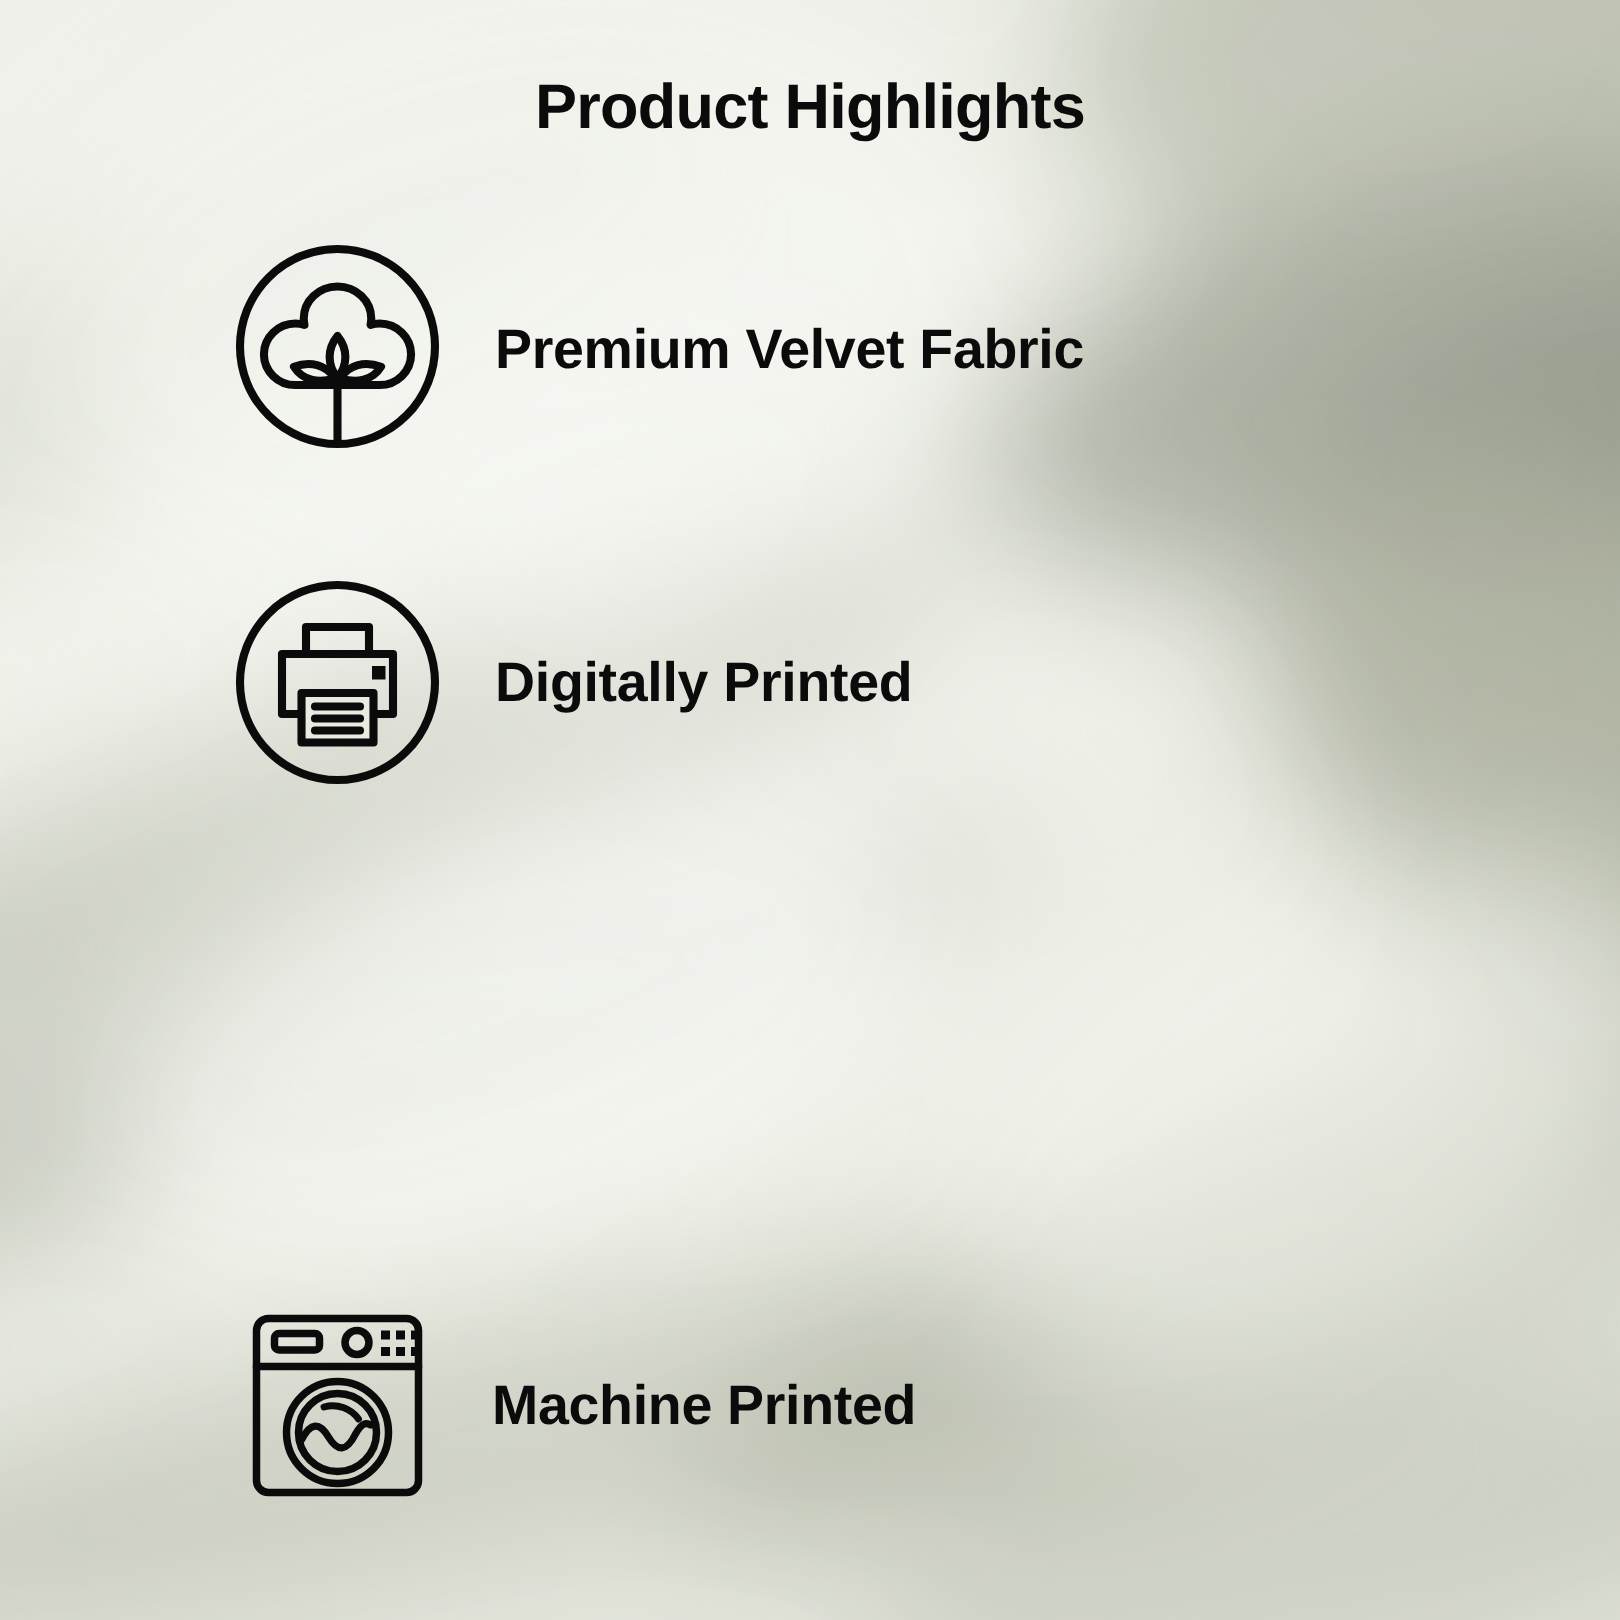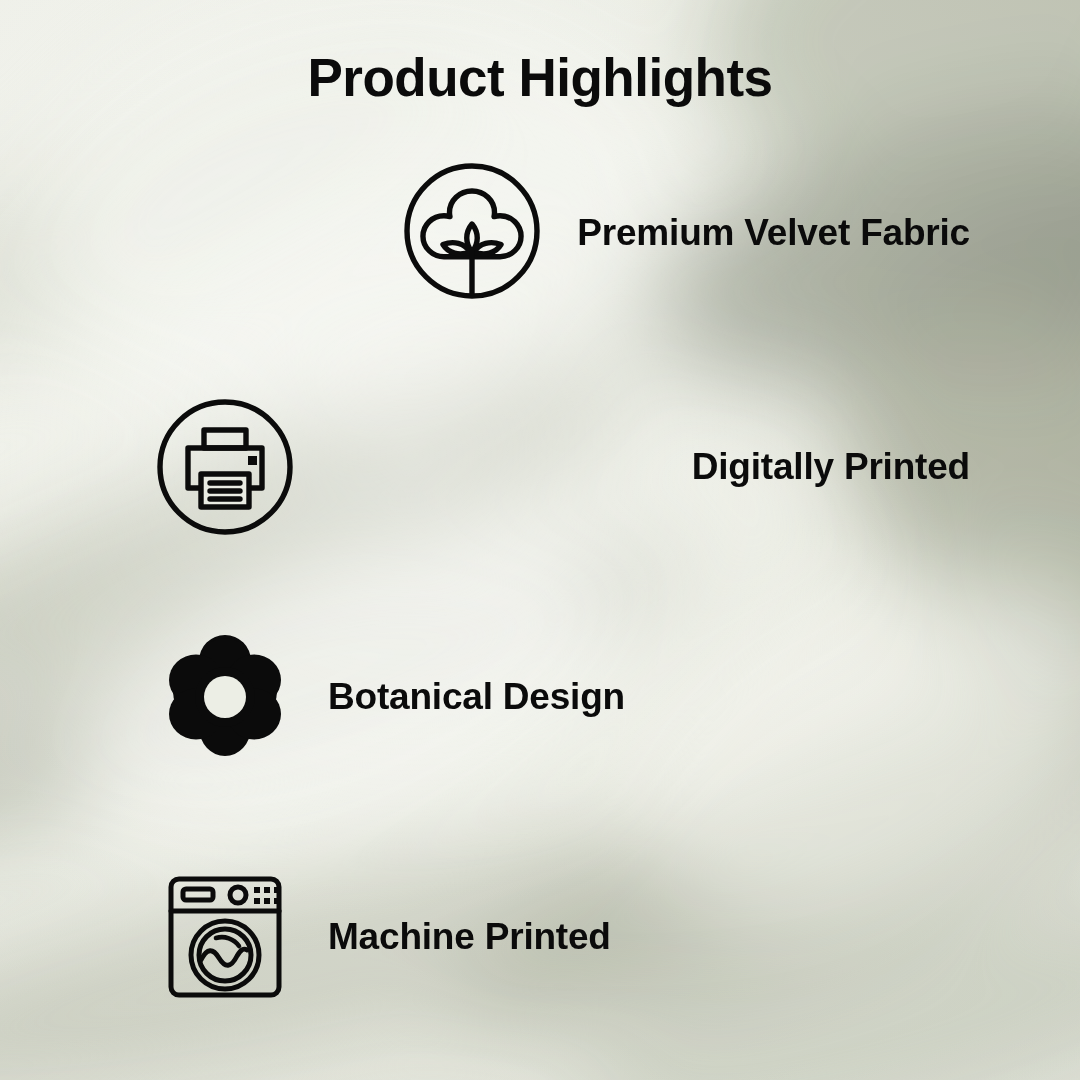--- a/index.html
+++ b/index.html
@@ -80,36 +80,36 @@
   .content {
     position: absolute;
     inset: 0;
   }
   .page-title {
     position: absolute;
     top: 47px;
     left: 0;
     width: 100%;
     text-align: center;
-    font-size: 53px;
+    font-size: 42px;
     font-weight: 700;
     letter-spacing: -0.5px;
     color: #0b0b0b;
   }
 
   .feature-row {
     position: absolute;
     left: 150px;
     display: flex;
     align-items: center;
     width: 820px;
     height: 150px;
   }
-  .feature-row.r1 { top: 158px; justify-content: flex-end; }
-  .feature-row.r2 { top: 392px; justify-content: space-between; }
+  .feature-row.r1 { top: 158px; }
+  .feature-row.r2 { top: 380px; }
   .feature-row.r3 { top: 622px; }
   .feature-row.r4 { top: 862px; }
 
   .feature-icon {
     width: 150px;
     flex: 0 0 150px;
     display: flex;
     align-items: center;
     justify-content: center;
   }
@@ -198,48 +198,20 @@
 
           <path d="M49 80 h48 v33 h-48 Z" fill="#e9ebe2"></path>
           <path d="M58 89 h30"></path>
           <path d="M58 97 h30"></path>
           <path d="M58 105 h30"></path>
         </svg>
       </div>
       <div class="feature-label">Digitally Printed</div>
     </div>
 
-    <div class="feature-row r3">
-      <div class="feature-icon">
-        <svg width="140" height="140" viewBox="0 0 140 140">
-          <g fill="#0b0b0b" fill-rule="evenodd">
-            <path d="M70 8
-                     a26 26 0 0 1 26 26 v6
-                     a26 26 0 0 1 13 48.4
-                     a26 26 0 0 1 -39 11.3
-                     a26 26 0 0 1 -39 -11.3
-                     a26 26 0 0 1 13 -48.4 v-6
-                     a26 26 0 0 1 26 -26 Z"></path>
-          </g>
-
-          <g fill="#0b0b0b">
-            <ellipse cx="70" cy="38" rx="25.5" ry="27"></ellipse>
-            <ellipse cx="70" cy="102" rx="25.5" ry="27"></ellipse>
-            <ellipse cx="41" cy="53" rx="27" ry="25.5"></ellipse>
-            <ellipse cx="99" cy="53" rx="27" ry="25.5"></ellipse>
-            <ellipse cx="41" cy="87" rx="27" ry="25.5"></ellipse>
-            <ellipse cx="99" cy="87" rx="27" ry="25.5"></ellipse>
-            <circle cx="70" cy="70" r="30"></circle>
-          </g>
-
-          <circle cx="70" cy="70" r="21" fill="#eceee5"></circle>
-        </svg>
-      </div>
-      <div class="feature-label">Botanical Design</div>
-    </div>
 
     <div class="feature-row r4">
       <div class="feature-icon">
         <svg width="132" height="140" viewBox="0 0 132 140" fill="none" stroke="#0b0b0b" stroke-width="5" stroke-linecap="round" stroke-linejoin="round">
 
           <rect x="12" y="12" width="108" height="116" rx="8"></rect>
 
           <path d="M12 44 h108"></path>
 
           <rect x="24" y="22" width="30" height="11" rx="3"></rect>

